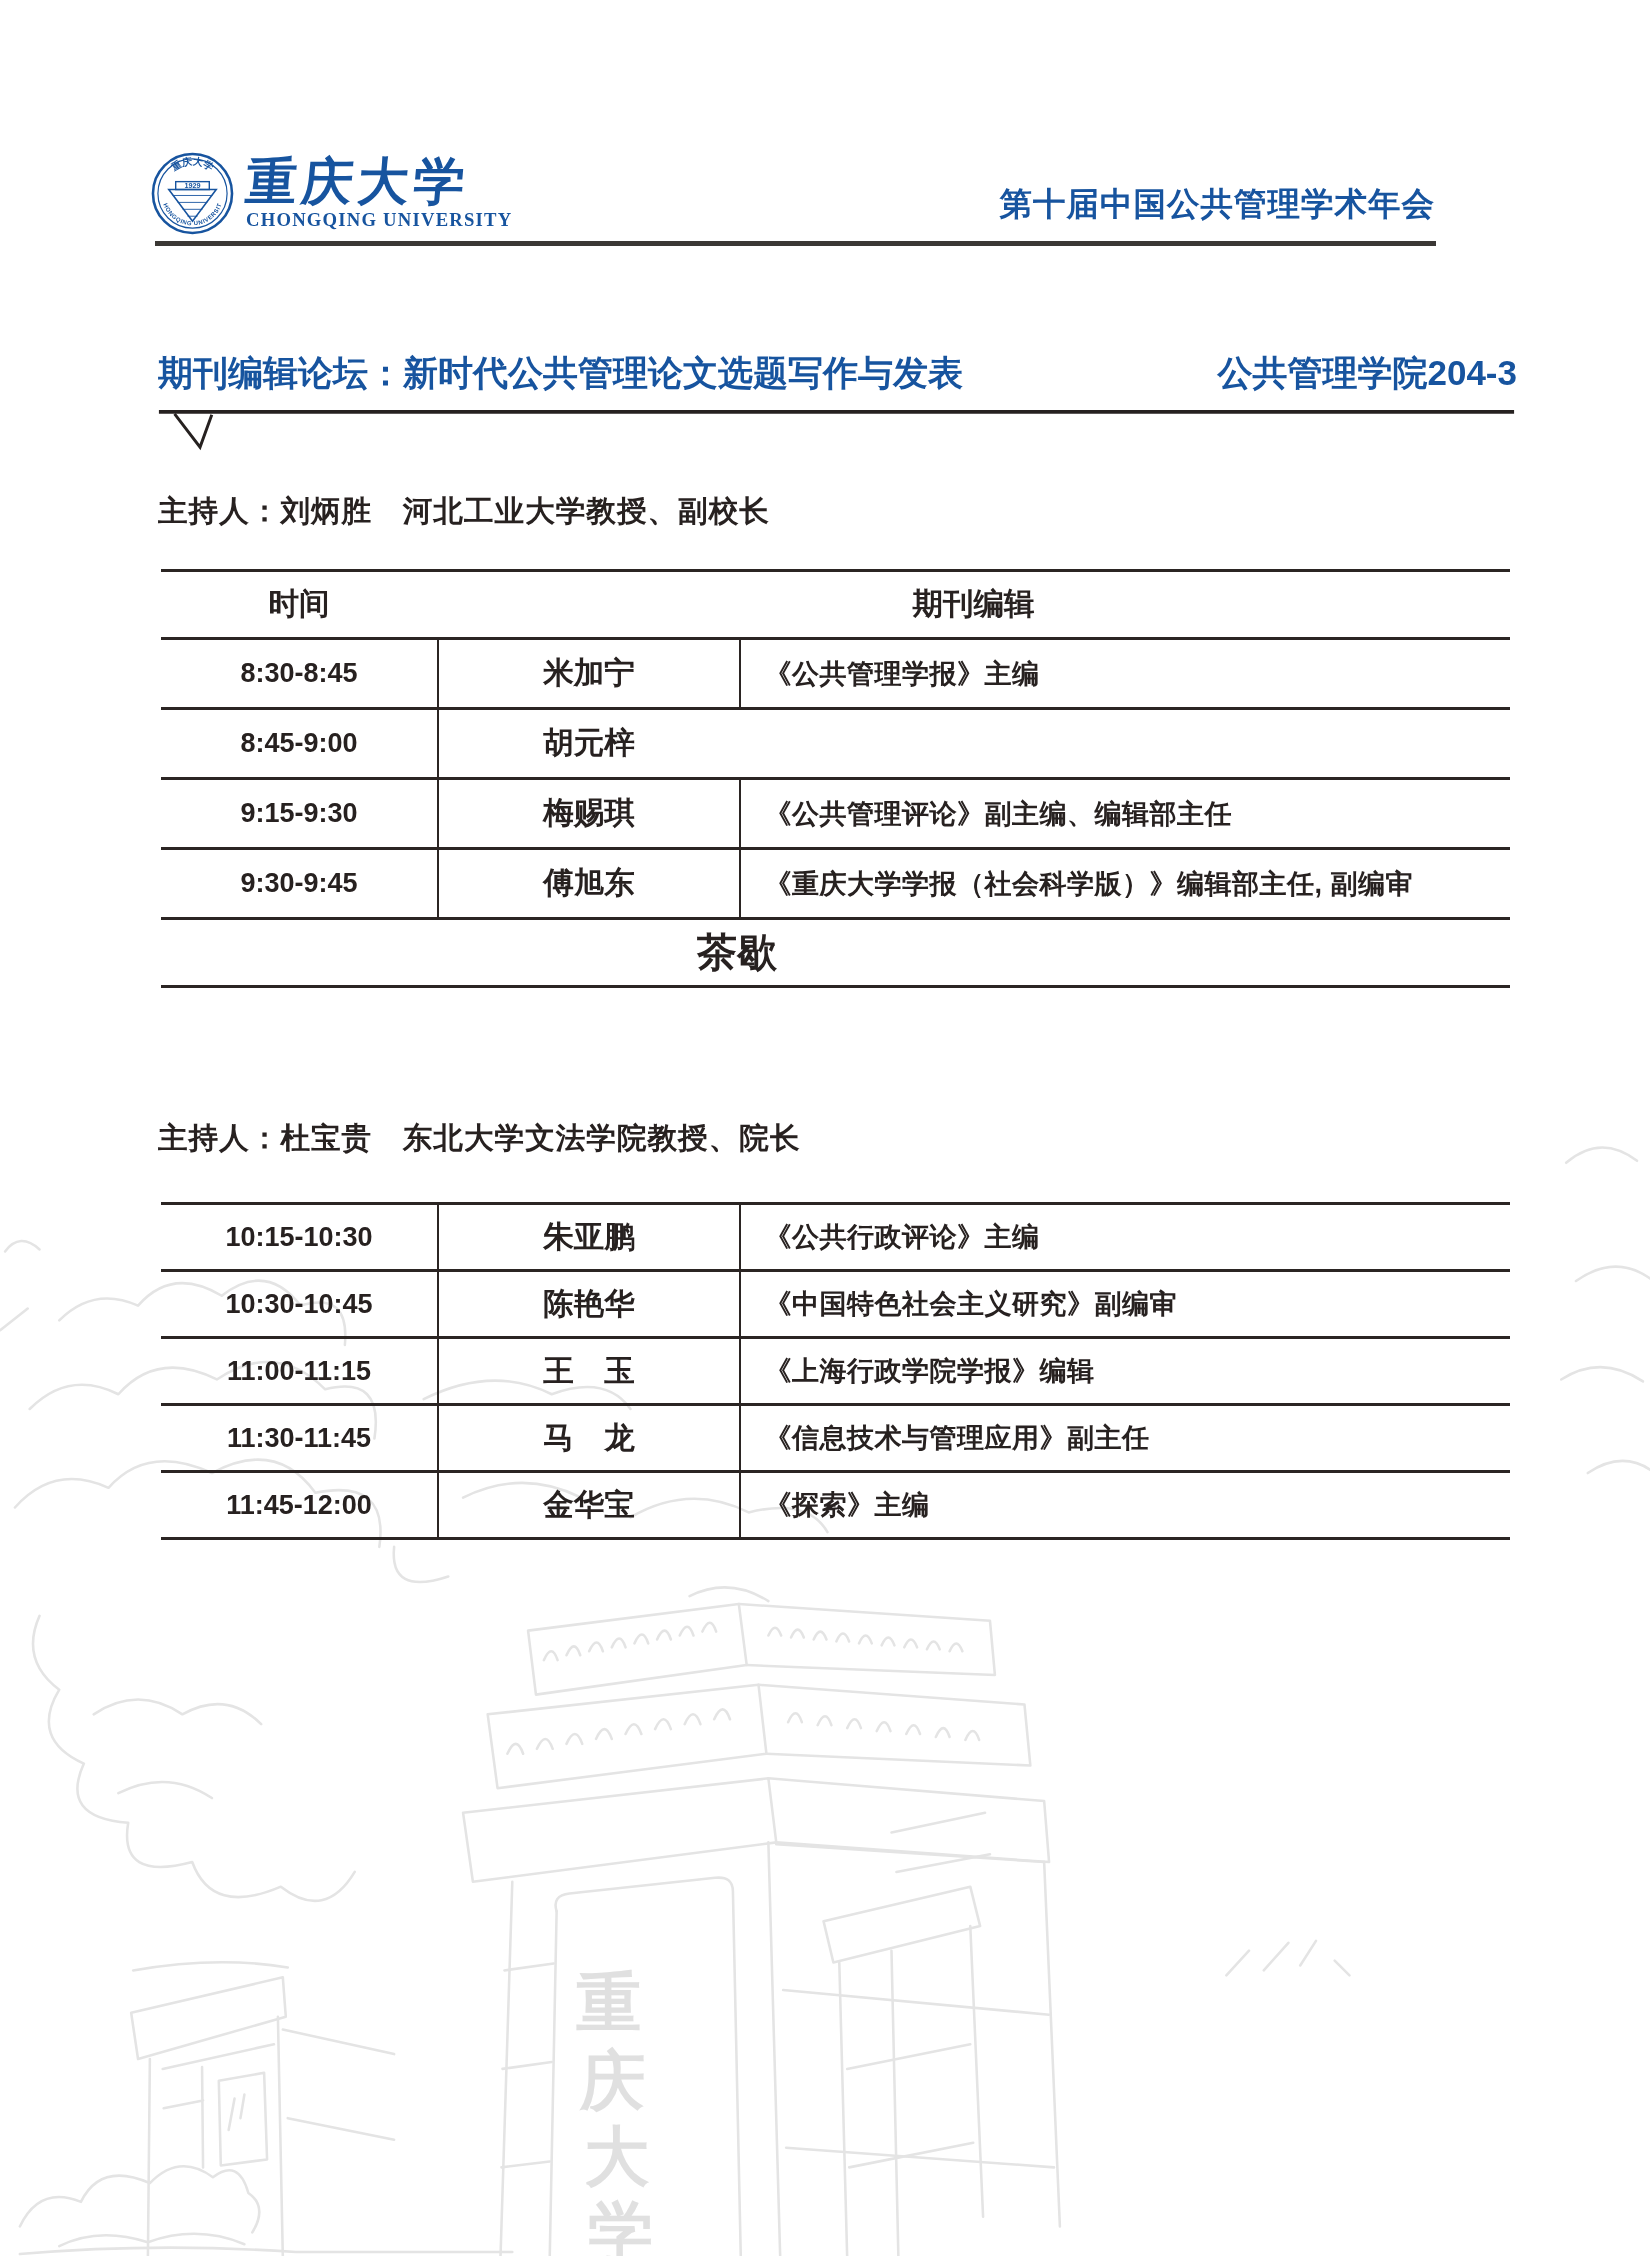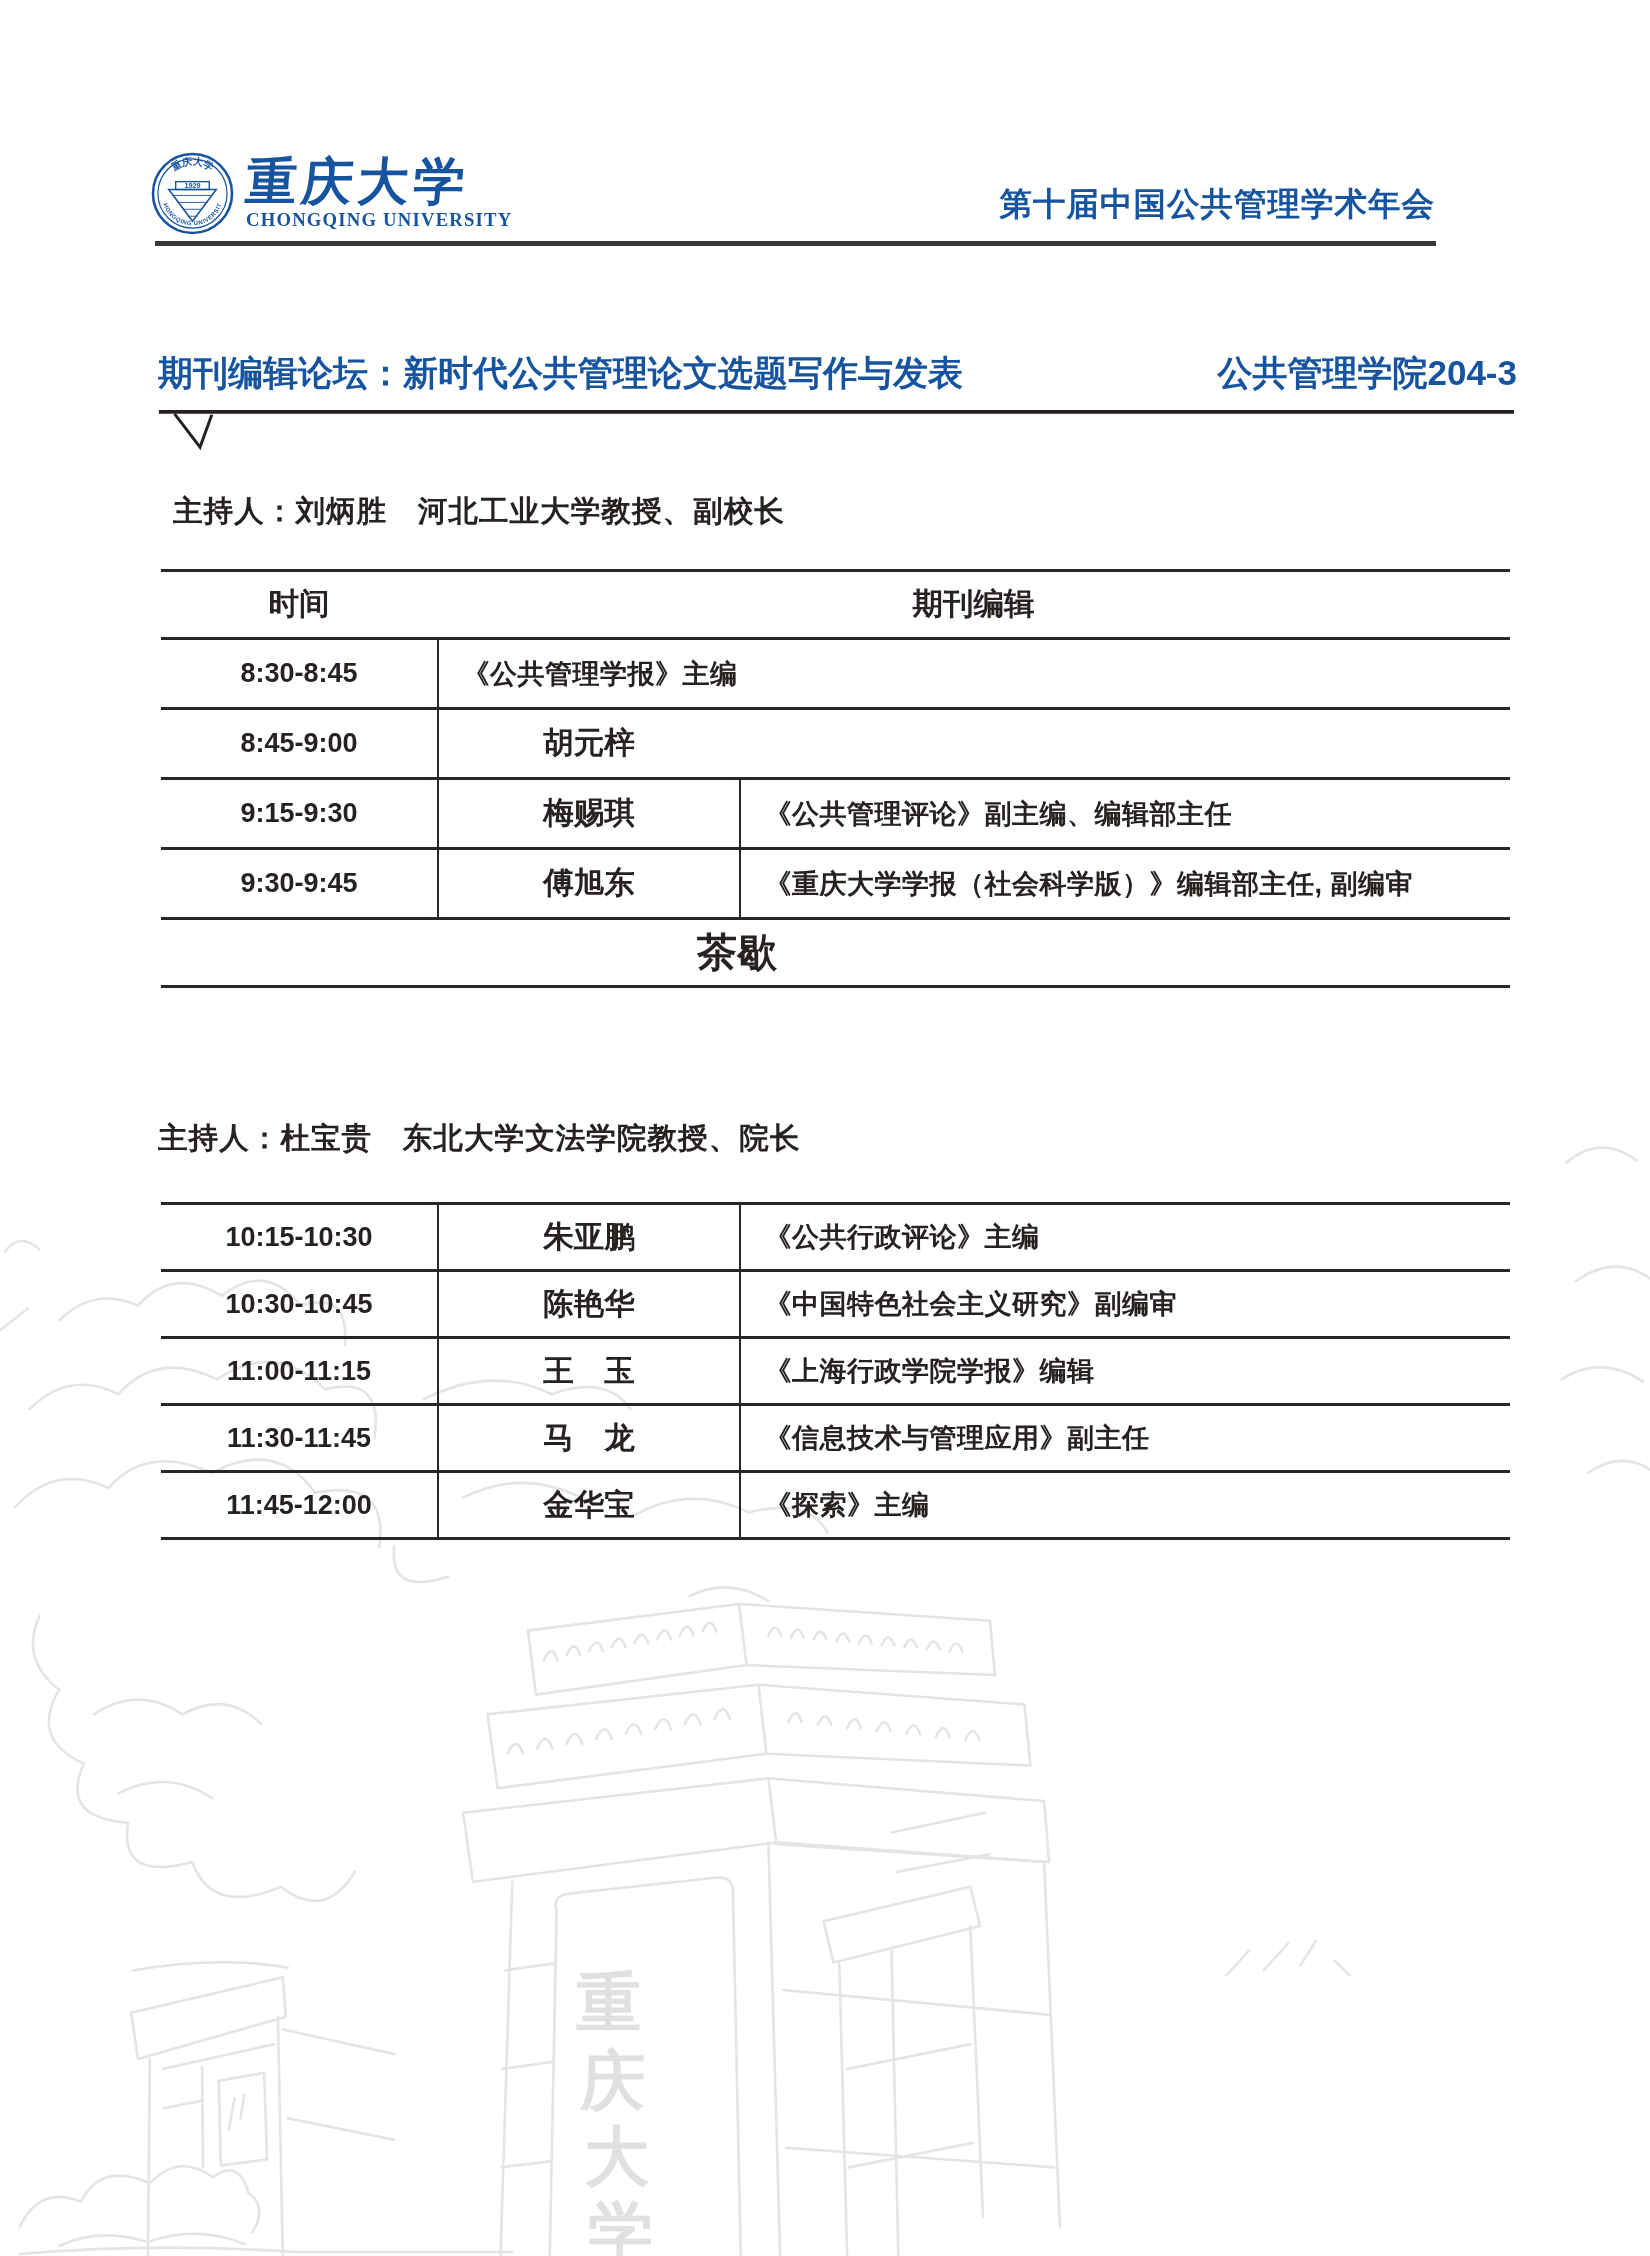--- a/index.html
+++ b/index.html
@@ -40,21 +40,21 @@
   
   .forum-row{
     left:158px;top:350px;width:1359px;display:flex;justify-content:space-between;
     align-items:baseline;font-size:35px;font-weight:800;color:var(--blue);gap:14px;
   }
   .title-underline{left:155px;top:406px;width:1363px;height:47px;}
   .title-underline path{stroke:#262120;fill:none;}
 
   
   .moderator{left:158px;font-size:29.6px;font-weight:700;color:var(--ink);letter-spacing:1px;}
-  .mod1{top:491px;margin-left:15px;}
+  .mod1{top:491px;}
   .mod2{top:1118px;}
 
   
   .sched{left:161px;width:1349px;border-top:3.9px solid var(--line);z-index:1;}
   .t1{top:569px;}
   .t2{top:1202px;}
   .row,.hrow{display:grid;border-bottom:3.9px solid var(--line);}
   .row{grid-template-columns:276px 302px 1fr;}
   .hrow{grid-template-columns:276px 1fr;}
   .t1 .hrow{height:65px;}
@@ -195,20 +195,21 @@
 <div class="abs moderator mod1 z1">主持人：刘炳胜　河北工业大学教授、副校长</div>
 
 <div class="abs sched t1 z1">
   <div class="hrow">
     <div class="hcell">时间</div>
     <div class="hcell vline">期刊编辑</div>
   </div>
 
   <div class="row">
     <div class="cell time">8:30-8:45</div>
+    <div class="cell name vline">米加宁</div>
     <div class="cell desc vline">《公共管理学报》主编</div>
   </div>
   <div class="row">
     <div class="cell time">8:45-9:00</div>
     <div class="cell name vline">胡元梓</div>
   </div>
   <div class="row">
     <div class="cell time">9:15-9:30</div>
     <div class="cell name vline">梅赐琪</div>
     <div class="cell desc vline">《公共管理评论》副主编、编辑部主任</div>

